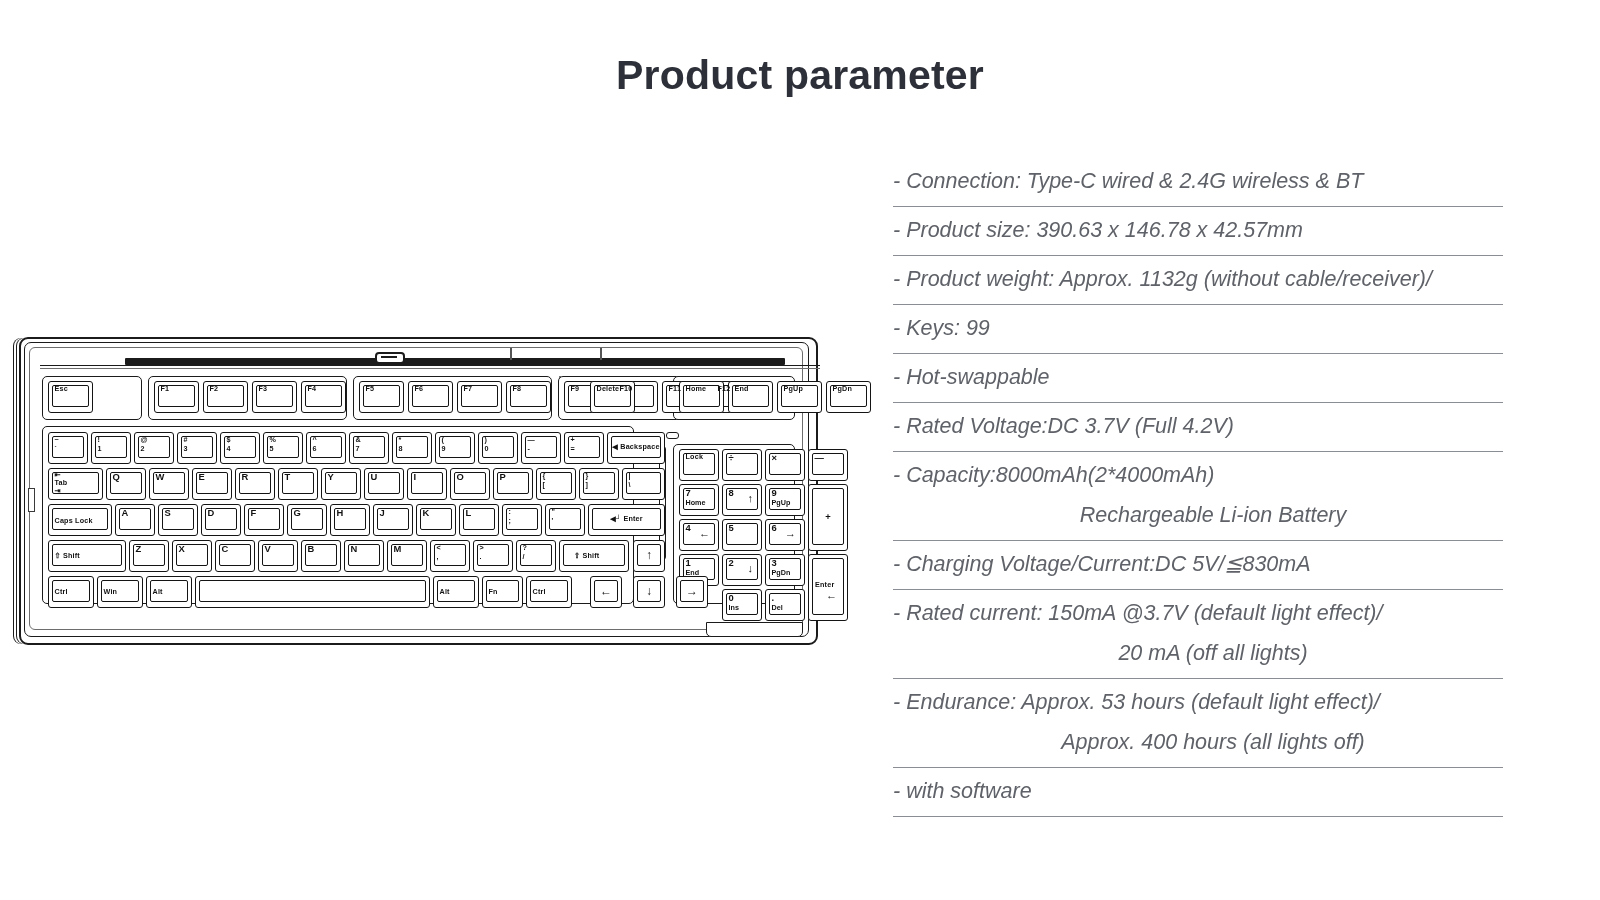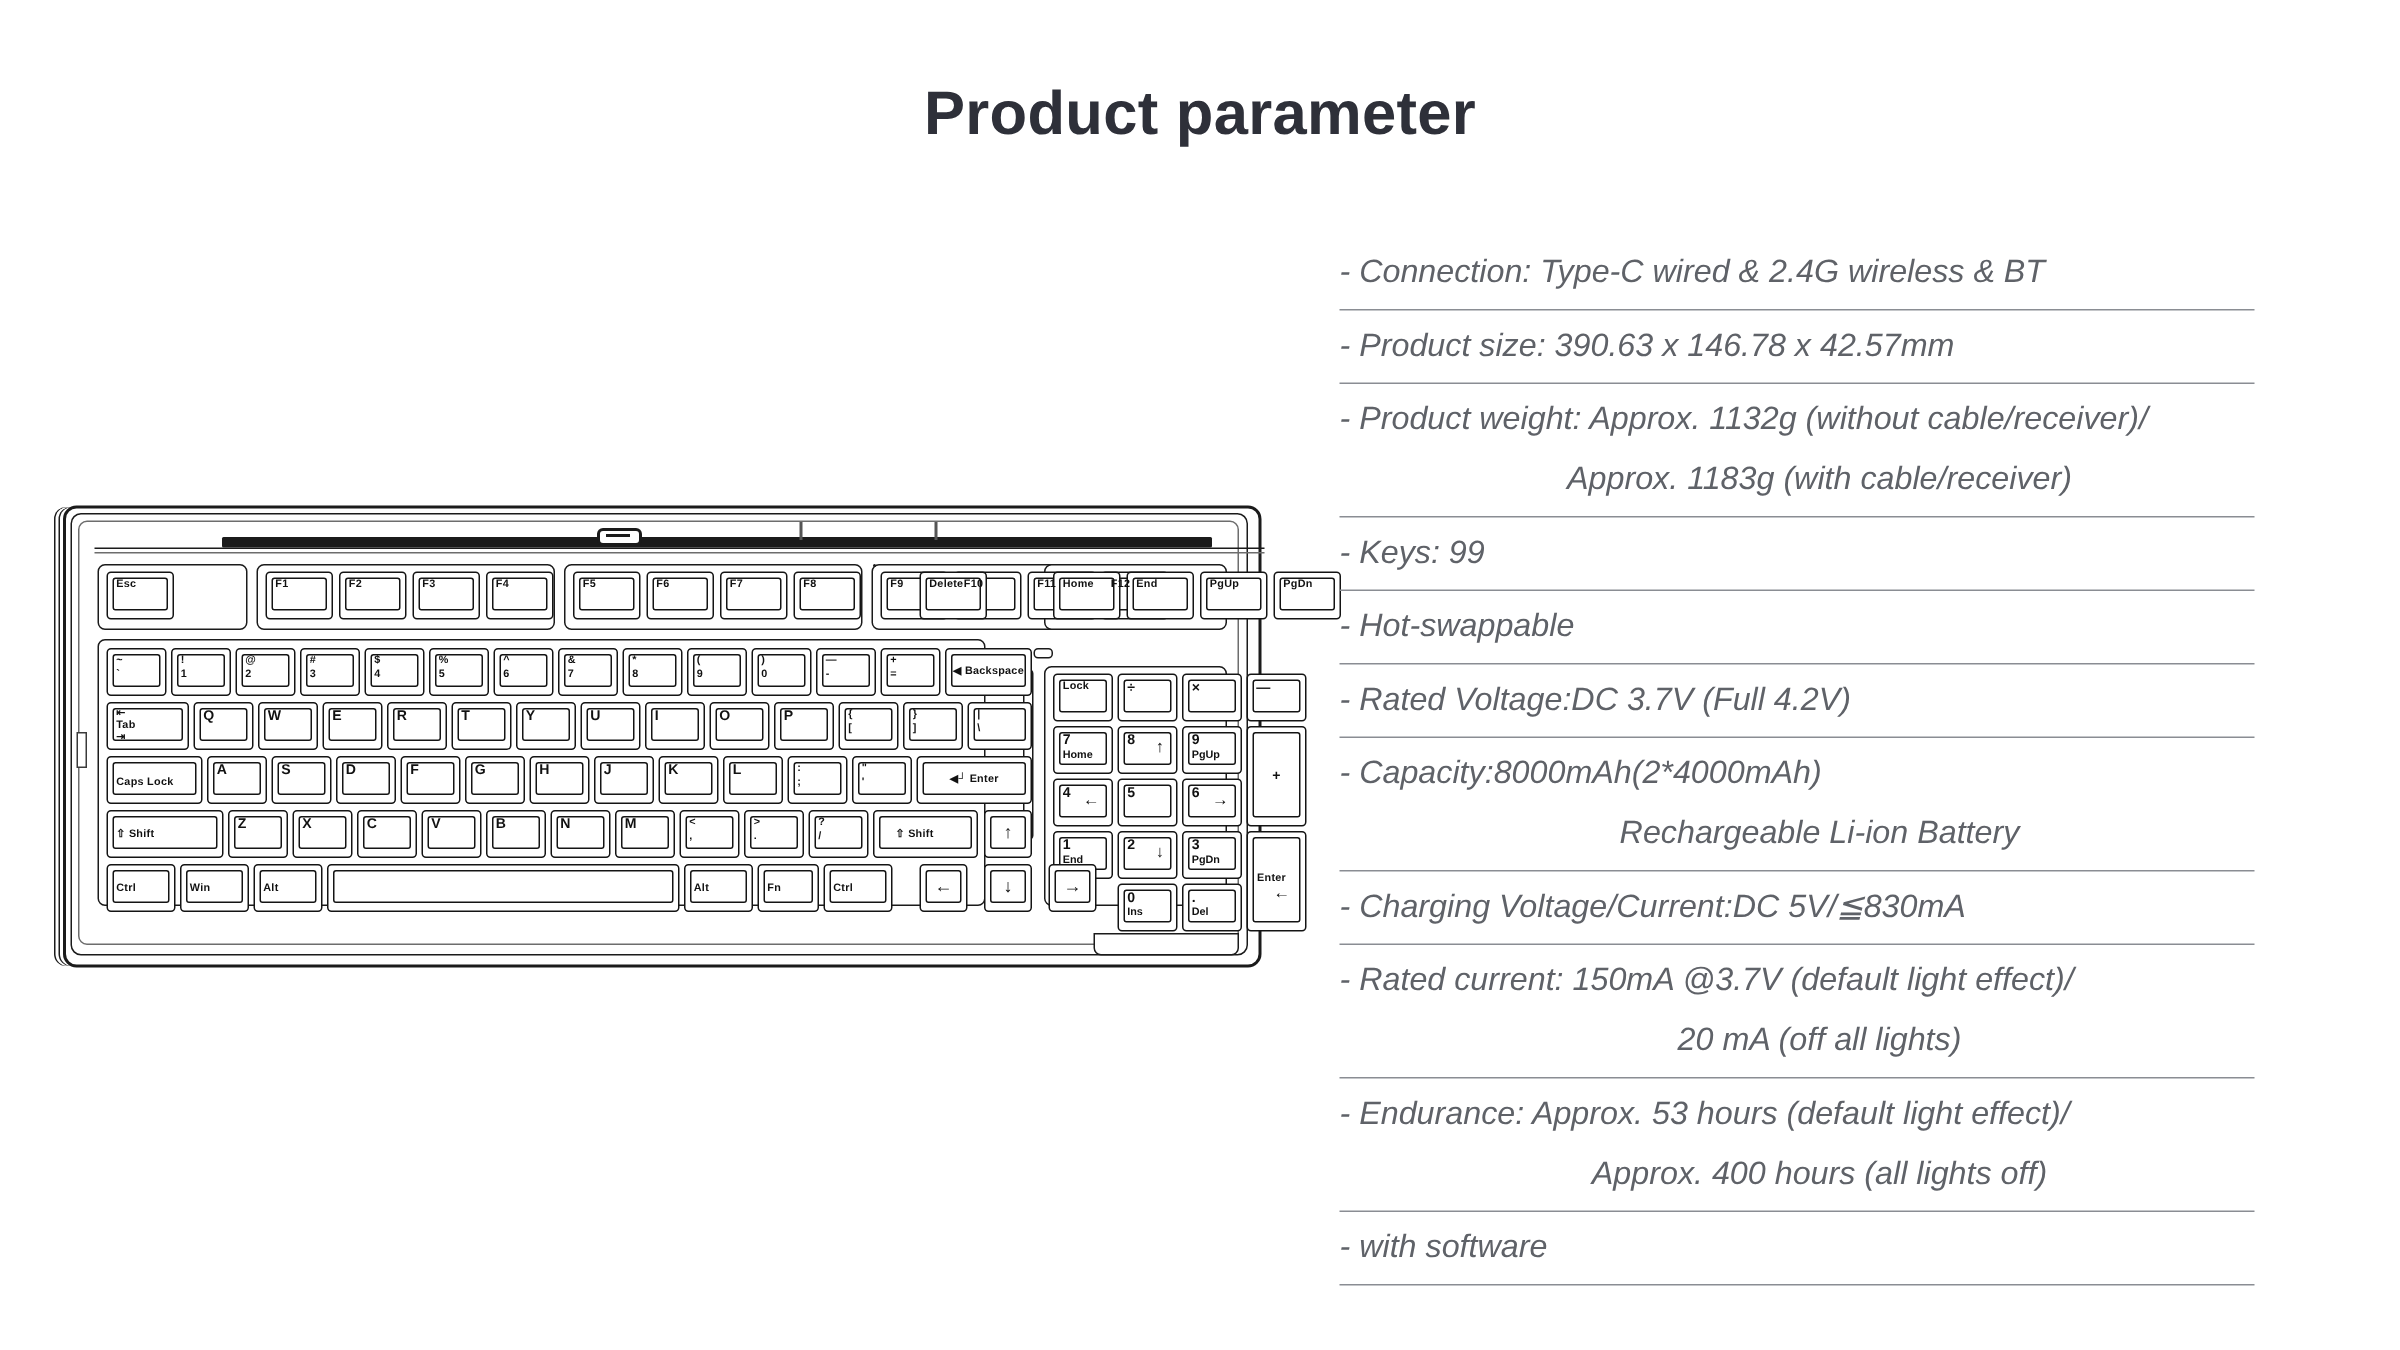--- a/index.html
+++ b/index.html
@@ -20,21 +20,21 @@
     border-bottom:1.6px solid #8a8d93;
     padding:3px 0 5px 0;
     font-style:italic;
   }
   .spec-line{
     font-size:21.5px;color:#5f6268;line-height:40px;white-space:nowrap;
   }
   .spec-line.cont{ text-align:center; padding-left:30px; }
   
   #keyboard-figure{
-    position:absolute;left:39px;top:318px;width:800px;height:330px;
+    position:absolute;left:16px;top:318px;width:800px;height:330px;
   }
   .kb-shell{
     position:absolute;left:3px;top:19px;width:795px;height:304px;
     border:2px solid #1b1b1b;border-radius:9px;background:#fff;
     box-shadow:-3px 0 0 -1px #fff, -4px 0 0 -1px #1b1b1b,
                -6px 0 0 -1px #fff, -7px 0 0 -1px #1b1b1b;
   }
   .kb-shell2{
     position:absolute;left:8px;top:24px;width:783px;height:293px;
     border:1.4px solid #1b1b1b;border-radius:7px;
@@ -480,21 +480,20 @@
 
 <div id="spec-list">
     <div class="spec-row">
       <div class="spec-line">- Connection: Type-C wired &amp; 2.4G wireless &amp; BT</div>
     </div>
     <div class="spec-row">
       <div class="spec-line">- Product size: 390.63 x 146.78 x 42.57mm</div>
     </div>
     <div class="spec-row">
       <div class="spec-line">- Product weight: Approx. 1132g (without cable/receiver)/</div>
-      <div class="spec-line cont">Approx. 1183g (with cable/receiver)</div>
     </div>
     <div class="spec-row">
       <div class="spec-line">- Keys: 99</div>
     </div>
     <div class="spec-row">
       <div class="spec-line">- Hot-swappable</div>
     </div>
     <div class="spec-row">
       <div class="spec-line">- Rated Voltage:DC 3.7V (Full 4.2V)</div>
     </div>

